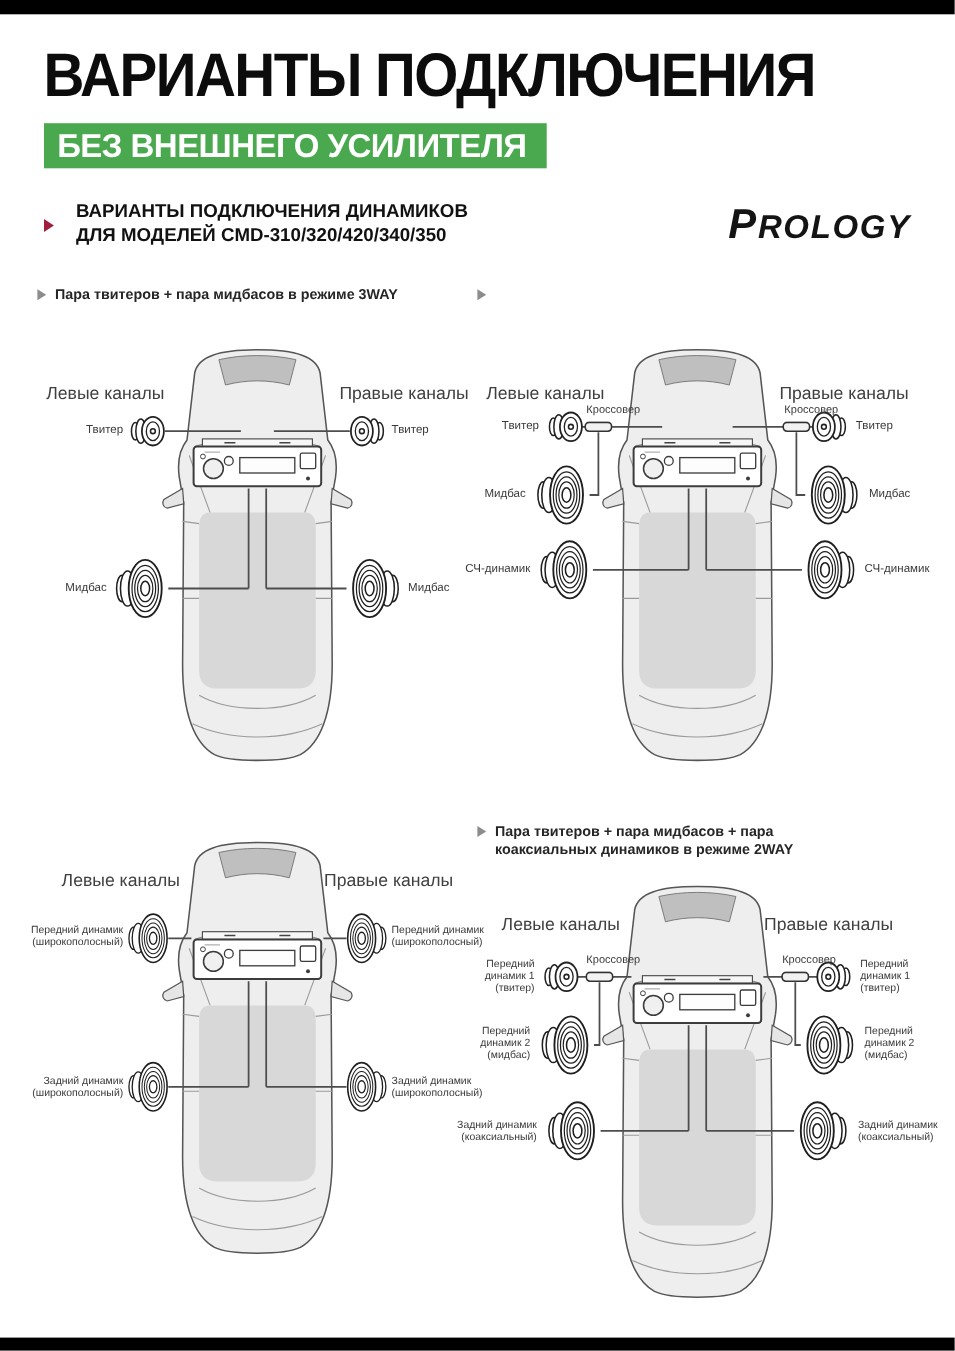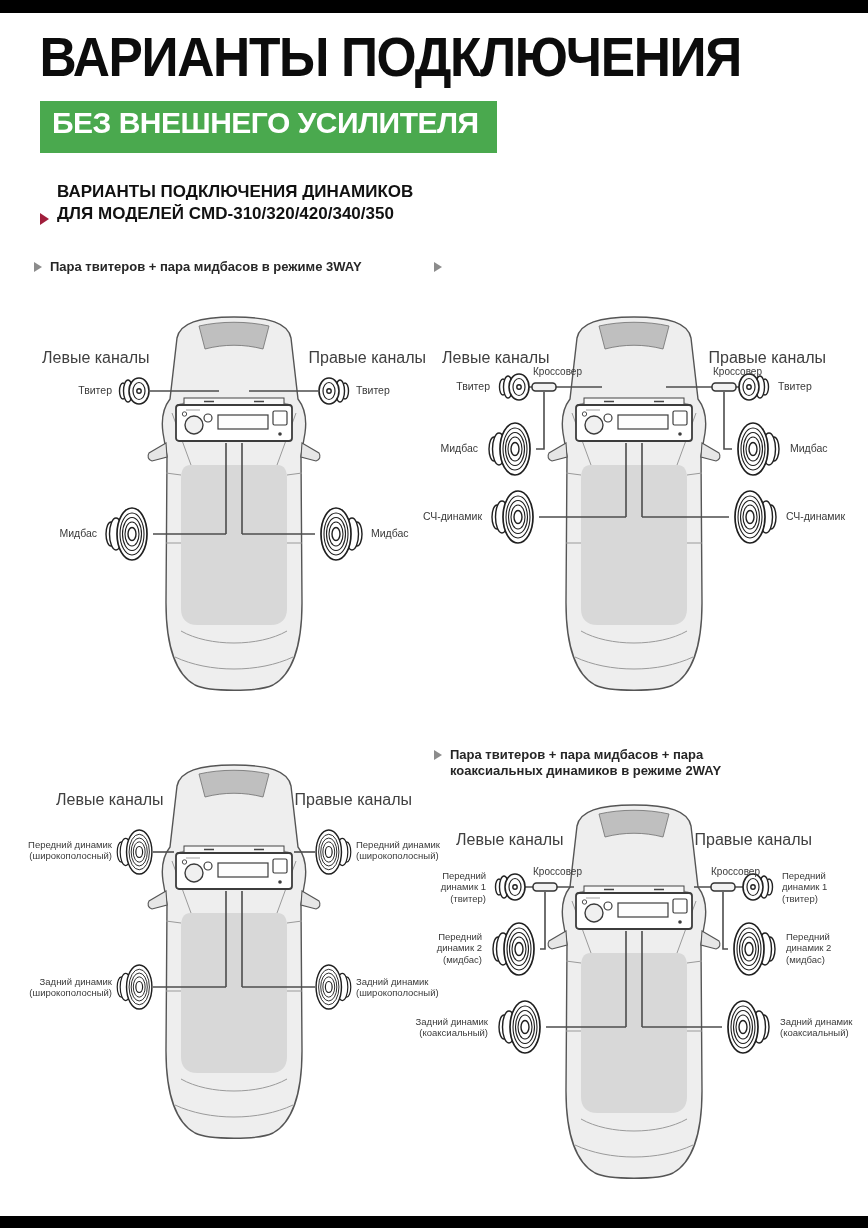--- a/index.html
+++ b/index.html
@@ -4,34 +4,34 @@
 <style>
   * { margin:0; padding:0; box-sizing:border-box; }
   html,body { width:868px; height:1228px; }
   body {
     position:relative; background:#fff; overflow:hidden;
     font-family:"Liberation Sans","DejaVu Sans",sans-serif; color:#1d1d1d;
   }
   .topbar,.bottombar { position:absolute; left:0; width:100%; background:#000; }
   .topbar { top:0; height:13px; }
   .bottombar { bottom:0; height:12px; }
-  .content { position:absolute; top:2px; left:34px; width:800px; }
+  .content { position:absolute; top:13px; left:34px; width:800px; }
 
   .h1 {
     margin-top:22px; font-size:56px; font-weight:700; letter-spacing:-1.5px;
     white-space:nowrap; transform:scaleX(.92); transform-origin:0 50%; color:#0c0c0c;
     padding-left:6px;
   }
   .banner {
-    display:inline-block; margin:12px 0 0 6px; padding:5px 18px 13px 12px;
+    display:inline-block; margin:12px 0 0 6px; padding:5px 18px 2px 12px;
     background:var(--banner-green,#4AA94E); color:#fff; font-size:30px; font-weight:700;
     letter-spacing:-0.5px; white-space:nowrap;
   }
   .sectionrow { display:flex; justify-content:space-between; align-items:flex-start; margin-top:28px; padding:0 6px; }
-  .sechead { display:flex; align-items:flex-end; }
+  .sechead { display:flex; align-items:center;gap:12px; }
   .tri { display:inline-block; width:0; height:0; border-style:solid; }
   .tri.red { border-width:6px 0 6px 9px; border-color:transparent transparent transparent var(--bullet-red,#A01E3C); margin:4px 8px 0 0; }
   .tri.gray { border-width:5px 0 5px 8px; border-color:transparent transparent transparent var(--bullet-gray,#8C8C8C); margin:3px 8px 0 0; flex:0 0 auto; }
   .sechead-lines { font-size:17px; font-weight:700; line-height:1.3; color:#111; }
   .brand { display:block; font-style:italic; font-weight:700; font-size:30px; letter-spacing:1.5px; color:#141414; margin-top:2px; }
   .brand::first-letter { font-size:38px; }
 
   .grid { display:grid; grid-template-columns:400px 400px; column-gap:0; row-gap:16px; margin-top:34px; }
   .qhead { display:flex; min-height:38px; margin-bottom:2px; padding-right:20px; }
   .qtitle { font-size:13px; font-weight:700; color:#262626; line-height:1.25; max-width:345px; }
@@ -109,20 +109,21 @@
   </div>
 
   <div class="sectionrow">
     <div class="sechead">
       <span class="tri red"></span>
       <div class="sechead-lines">
         <div>ВАРИАНТЫ ПОДКЛЮЧЕНИЯ ДИНАМИКОВ</div>
         <div>ДЛЯ МОДЕЛЕЙ CMD-310/320/420/340/350</div>
       </div>
     </div>
+    <span class="brand">PROLOGY</span>
   </div>
 
   <div class="grid">
 
     <section class="quad">
       <div class="qhead">
         <span class="tri gray"></span>
         <span class="qtitle">Пара твитеров + пара мидбасов в режиме 3WAY</span>
       </div>
       <div class="diagram">

